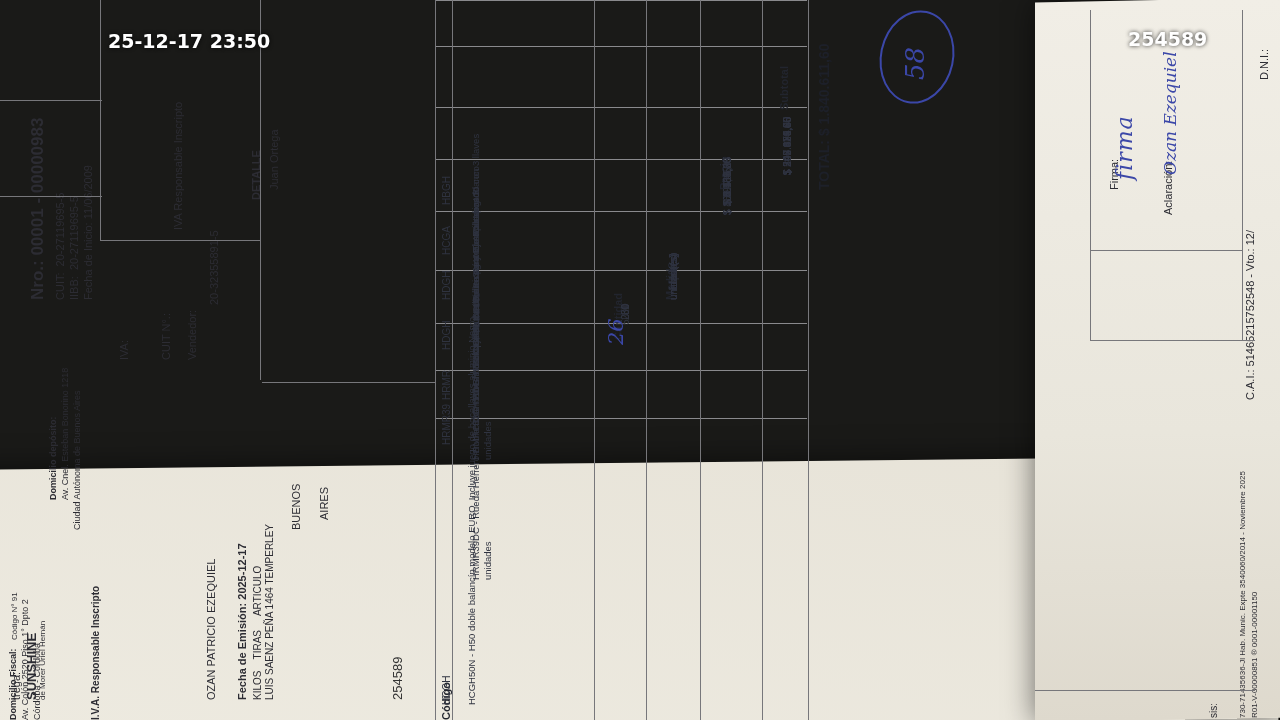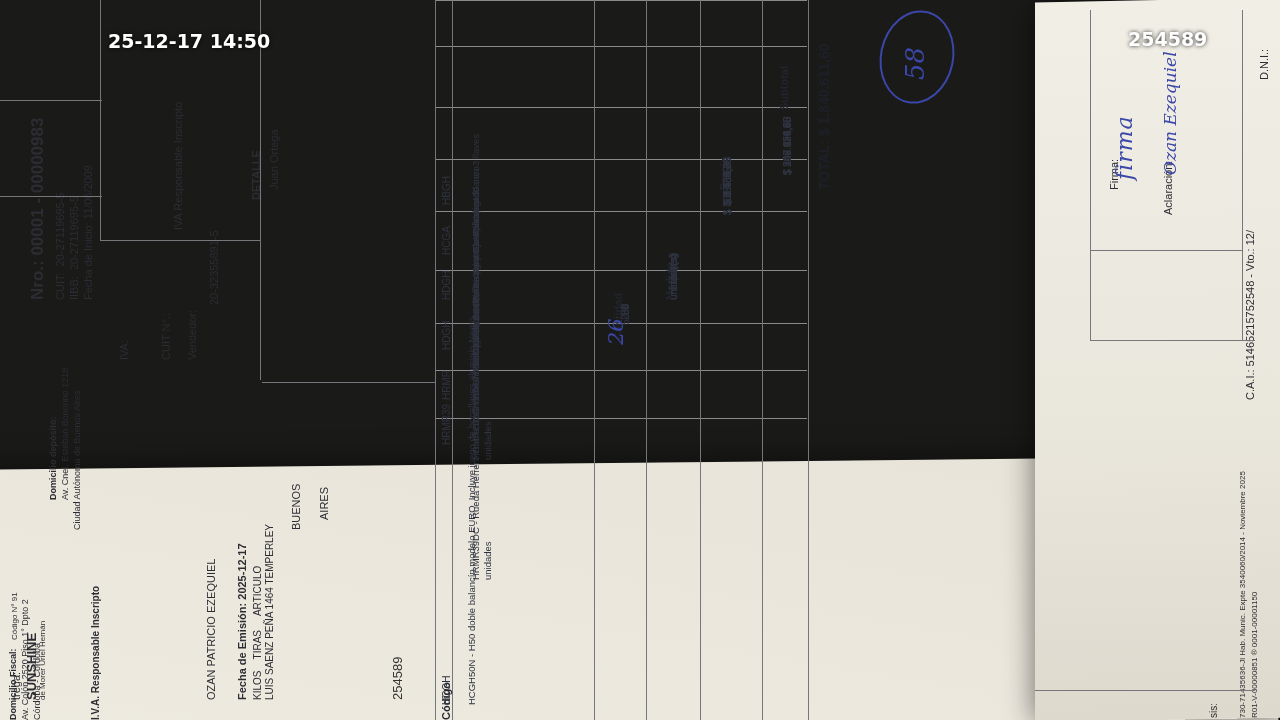--- a/index.html
+++ b/index.html
@@ -224,16 +224,16 @@
 
   <div class="line" style="left:1090px; top:10px; width:1px; height:330px;"></div>
   <div class="line" style="left:1242px; top:10px; width:1px; height:330px;"></div>
   <div class="line" style="left:1090px; top:250px; width:152px; height:1px;"></div>
   <div class="line" style="left:1090px; top:340px; width:165px; height:1px;"></div>
   <div class="line" style="left:1035px; top:690px; width:220px; height:1px;"></div>
 
   <div class="rt" style="left:1112px; top:180px; font-size:22px; color:#3b47a8; font-family:'DejaVu Serif',serif; font-style:italic; letter-spacing:1px;">firma</div>
   <div class="rt" style="left:1160px; top:175px; font-size:17px; color:#3b47a8; font-family:'DejaVu Serif',serif; font-style:italic;">Ozan Ezequiel</div>
 
-  <div class="stamp" style="left:108px; top:30px;">25-12-17 14:50</div>
+  <div class="stamp" style="left:108px; top:30px;">25-12-17 23:50</div>
   <div class="stamp" style="left:1128px; top:28px;">254589</div>
 
 </div>
 
 </body></html>

